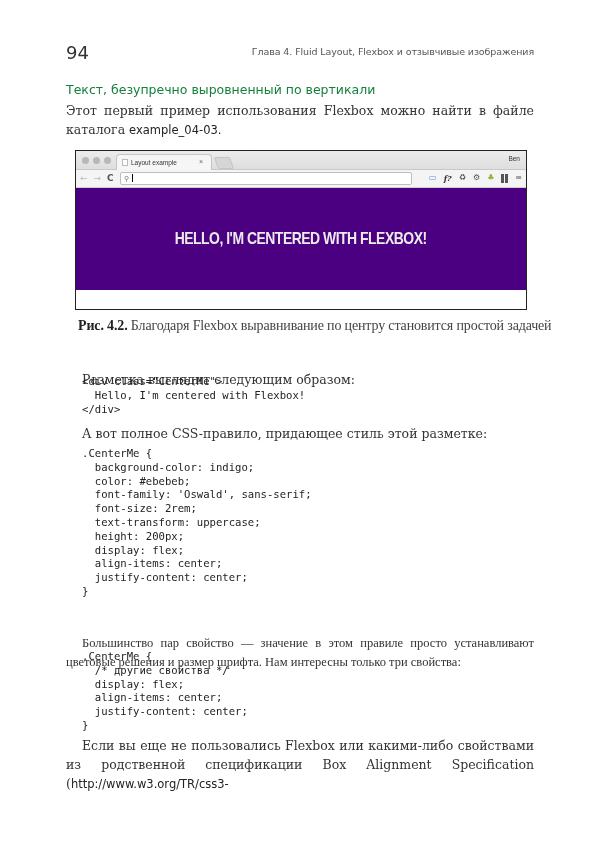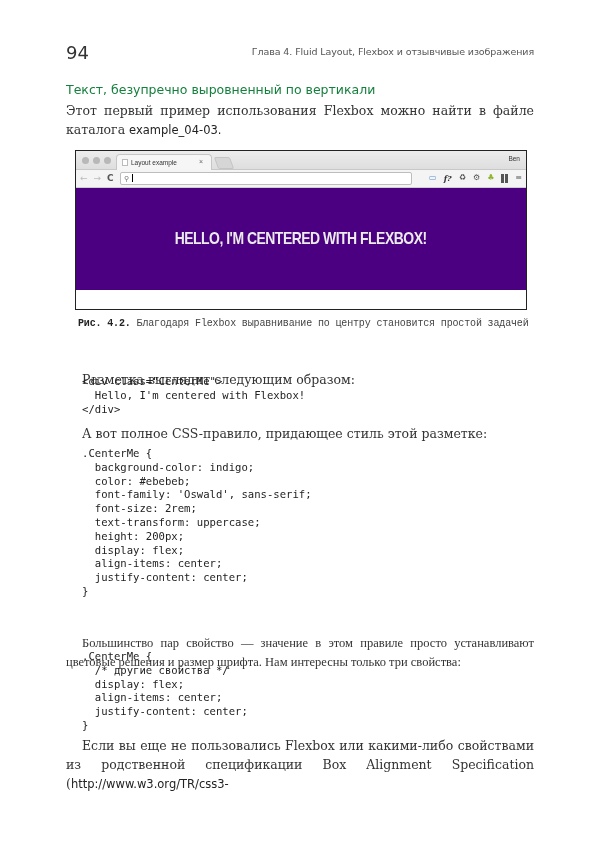--- a/index.html
+++ b/index.html
@@ -76,21 +76,21 @@
     .viewport {
       height: 102px; background: #4b0082; display: flex; align-items: center; justify-content: center;
     }
     .viewport-text {
       color: #ebebeb; font-family: "Liberation Sans", sans-serif; font-weight: bold;
       font-size: 17px; letter-spacing: -0.6px; text-transform: uppercase; transform: scaleX(0.82);
     }
 
     .caption {
       position: absolute; left: 78px; top: 318px;
-      font-family: Liberation Mono, monospace; font-size: 10px; color: #444; letter-spacing: -0.15px;
+      font-family: Liberation Serif, serif; font-size: 14px; color: #444; letter-spacing: -0.15px;
     }
     .caption b { color: #222; font-weight: bold; }
 
     .code {
       position: absolute; left: 82px;
       font-family: "DejaVu Sans Mono", monospace; font-size: 10.6px; line-height: 13.8px; color: #222;
       white-space: pre;
     }
   </style>
 </head>

